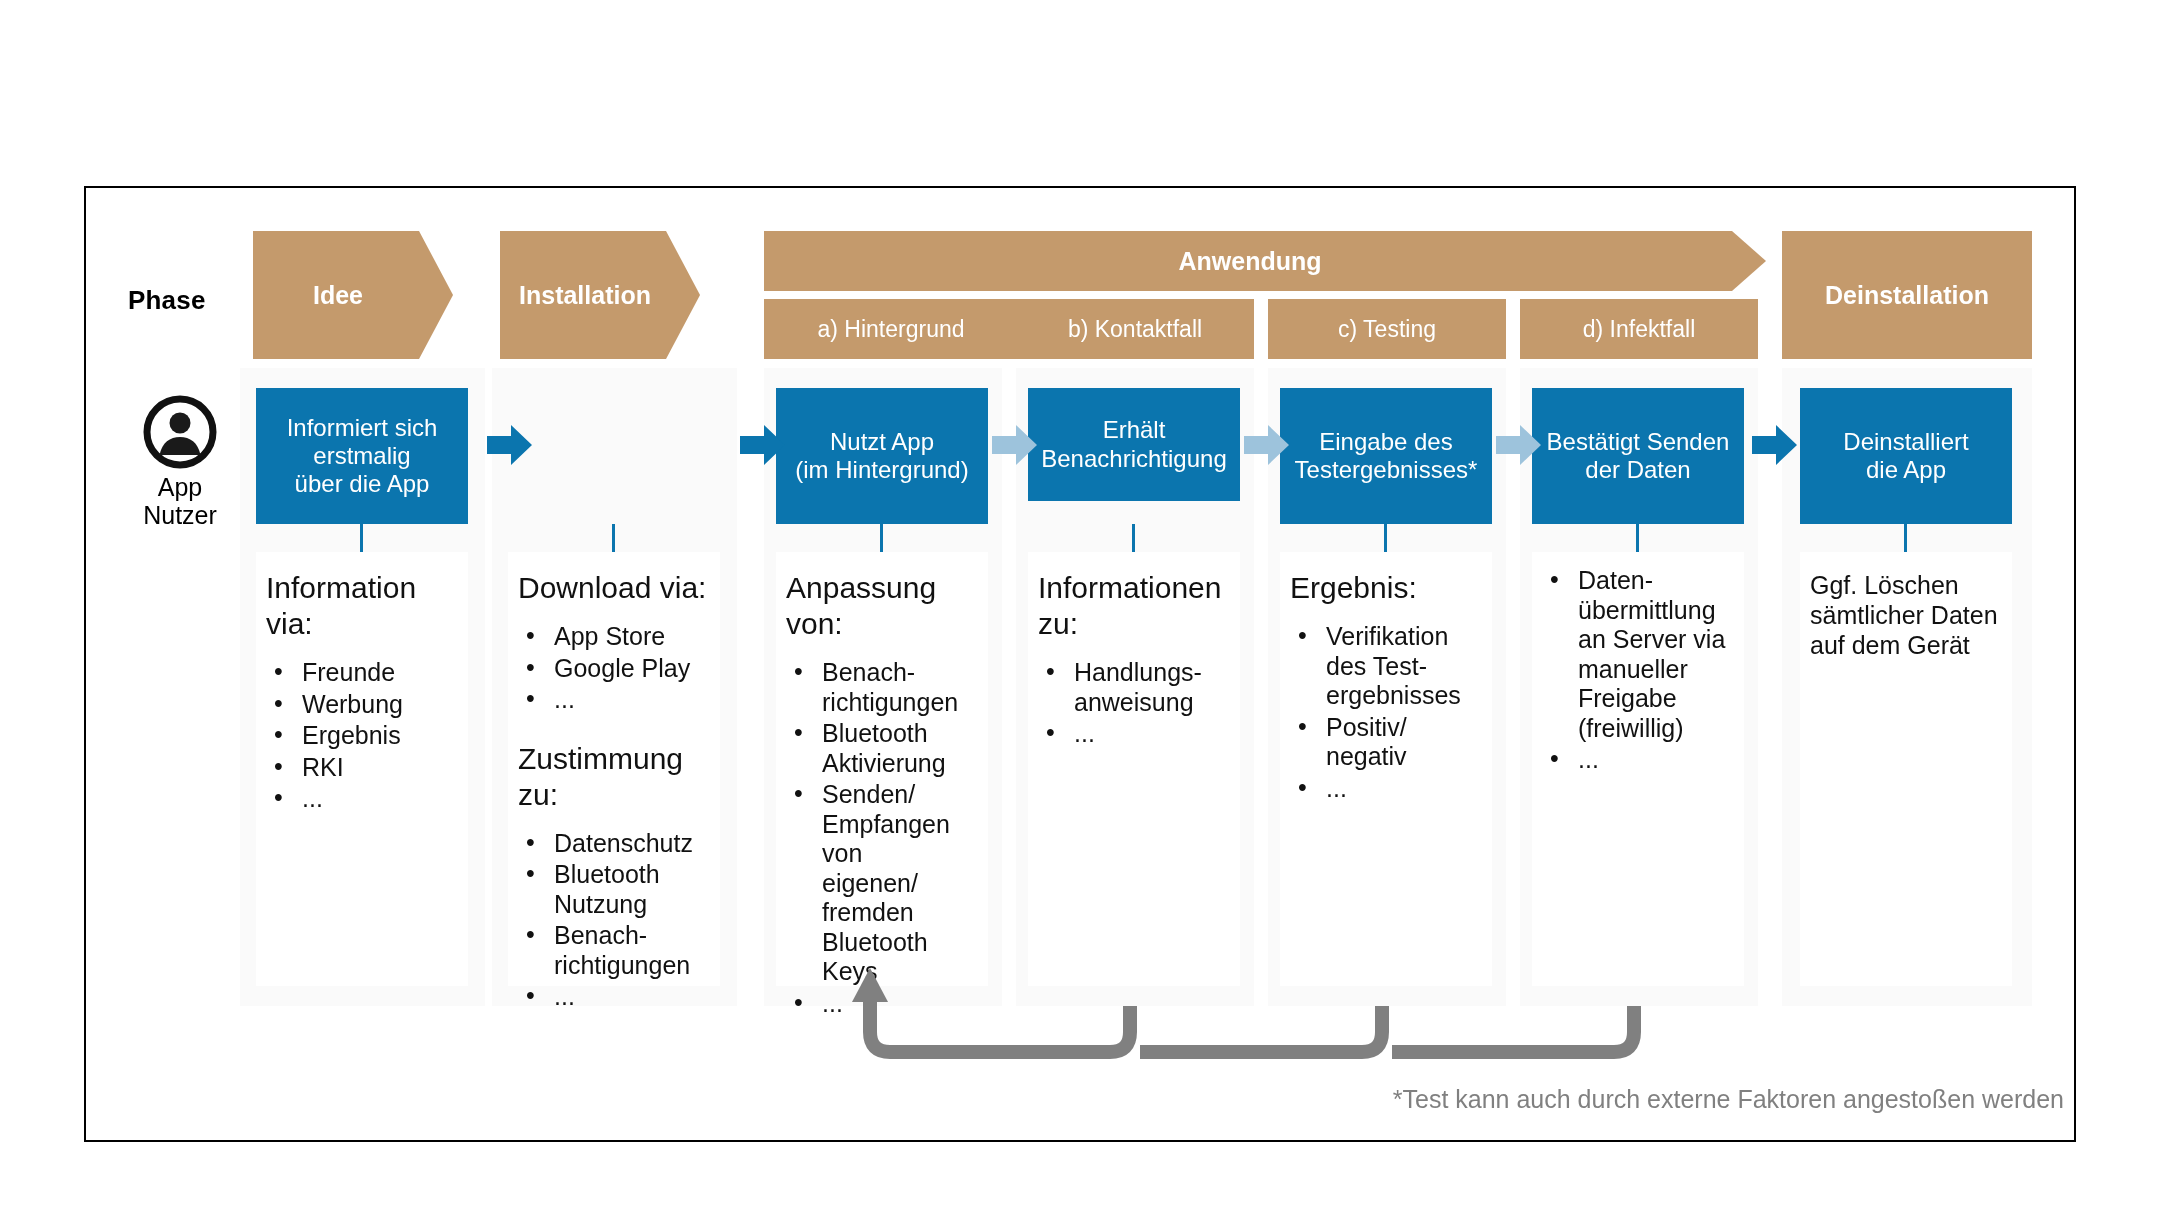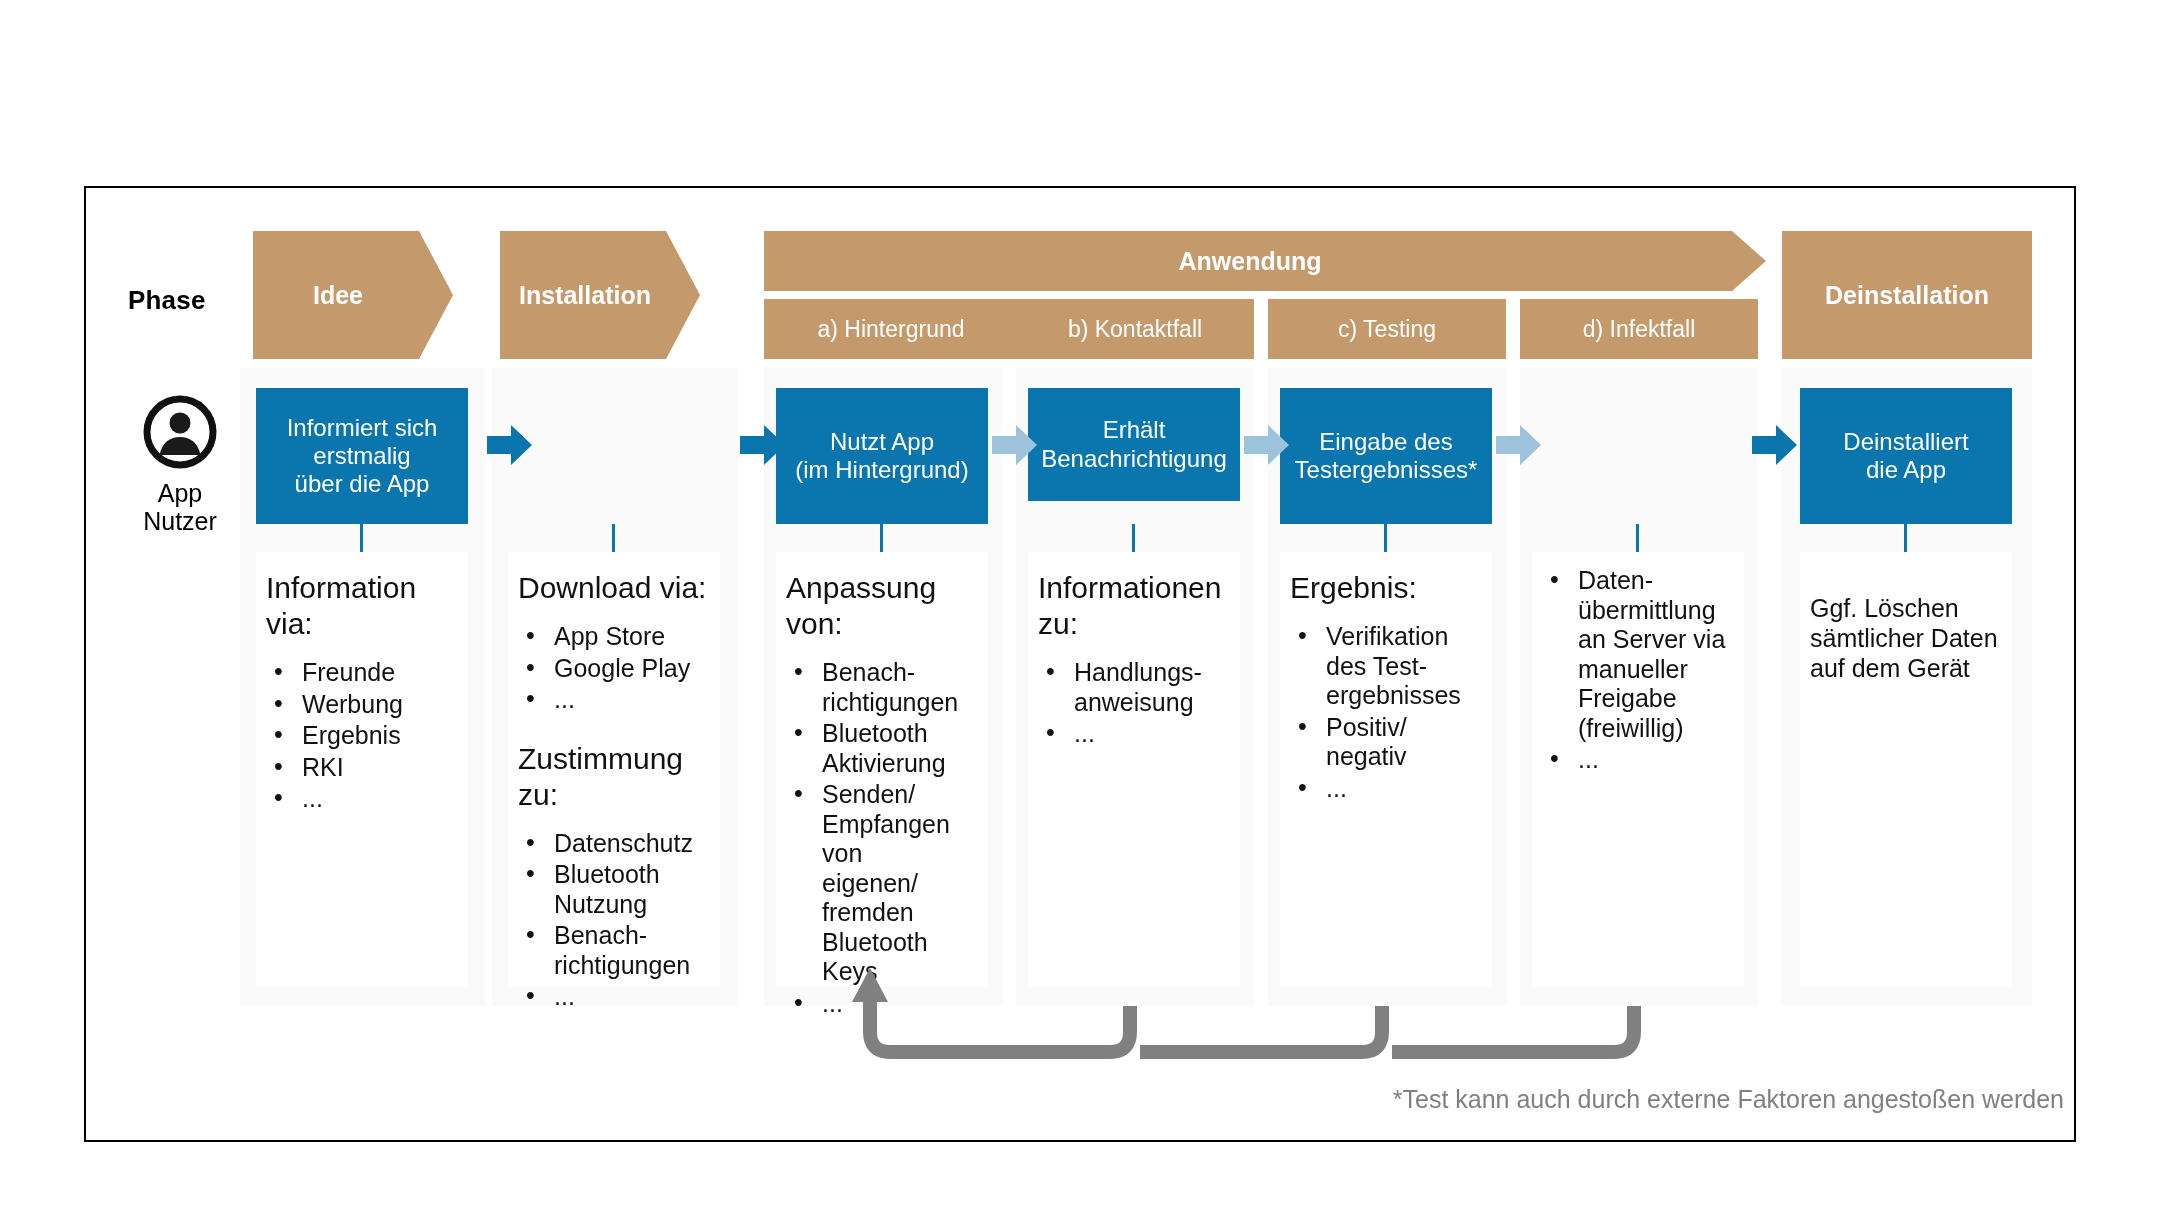--- a/index.html
+++ b/index.html
@@ -25,21 +25,21 @@
     position:absolute; left:128px; top:285px;
     font-size:26px; font-weight:bold; color:#000;
     letter-spacing:0.2px;
   }
   #actor {
     position:absolute; left:120px; top:395px;
     width:120px; text-align:center;
   }
   #actor .avatar { margin:0 auto; }
   #actor .cap {
-    font-size:25px; color:#000; line-height:1.12; margin-top:6px;
+    font-size:25px; color:#000; line-height:1.12; 
   }
 
   
   .hdr {
     position:absolute;
     background:#c49a6c;
     color:#ffffff;
     font-size:25px;
     font-weight:bold;
     display:flex; align-items:center; justify-content:center;
@@ -92,21 +92,21 @@
     margin:0 0 26px 0; padding:0; list-style:none;
   }
   .panel ul li {
     font-size:25px; color:#111; line-height:1.18;
     padding-left:36px; position:relative; margin-bottom:2px;
   }
   .panel ul li:before {
     content:"•"; position:absolute; left:8px; top:-1px; font-size:25px;
   }
   .panel .plain {
-    font-size:25px; color:#111; line-height:1.2;margin-top:23px;
+    font-size:25px; color:#111; line-height:1.2;
   }
 
   
   .farrow { position:absolute; }
 
   
   #loop { position:absolute; left:84px; top:186px; pointer-events:none; }
 
   
   #footnote {
@@ -239,20 +239,23 @@
       <div class="ptitle">Ergebnis:</div>
       <ul>
         <li>Verifikation<br>des Test-<br>ergebnisses</li>
         <li>Positiv/<br>negativ</li>
         <li>...</li>
       </ul>
     </div>
   </div>
 
   <div class="col" style="left:1520px; width:238px;">
+    <div class="node" style="left:12px; top:20px; width:212px; height:136px;">
+      <span>Bestätigt Senden<br>der Daten</span>
+    </div>
     <div class="connector" style="left:116px; top:156px; height:28px;"></div>
     <div class="panel" style="left:12px; top:184px; width:212px; height:434px; padding:14px 10px 0 10px;">
       <ul>
         <li>Daten-<br>übermittlung<br>an Server via<br>manueller<br>Freigabe<br>(freiwillig)</li>
         <li>...</li>
       </ul>
     </div>
   </div>
 
   <div class="col" style="left:1782px; width:250px;">

